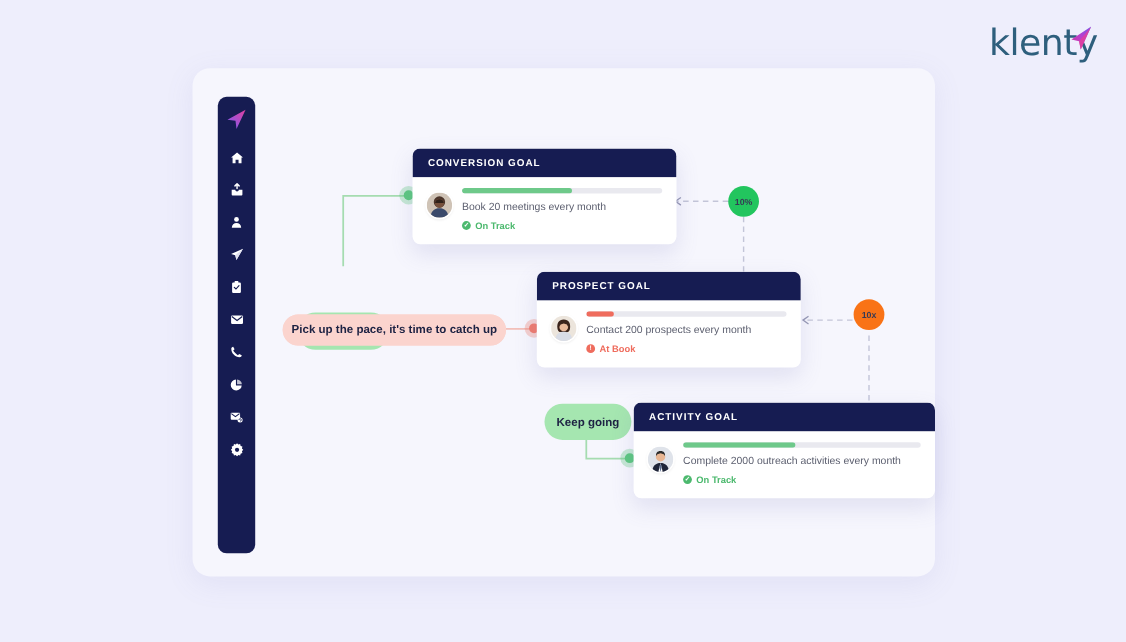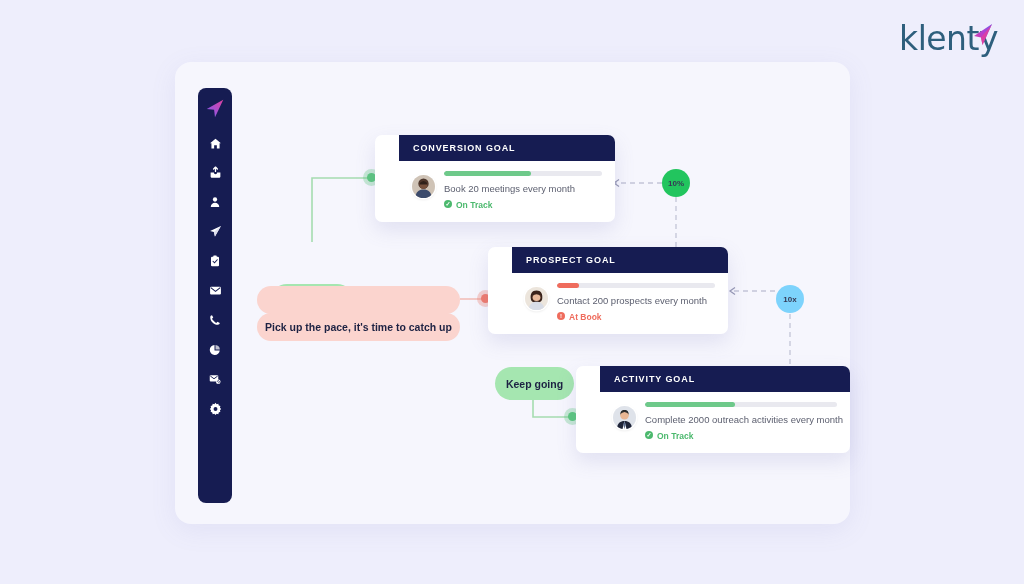--- a/index.html
+++ b/index.html
@@ -77,21 +77,20 @@
   .side-item svg { display: block; }
 
   
   .card {
     position: absolute;
     width: 240px;
     background: #ffffff;
     border-radius: 7px;
     box-shadow: 0 8px 20px rgba(110,110,180,0.16);
     overflow: hidden;
-    padding-left: 24px;
   }
   .card-header {
     background: #161c52;
     color: #ffffff;
     font-size: 9px;
     font-weight: bold;
     letter-spacing: 0.9px;
     padding: 8px 14px;
   }
   .card-body {
@@ -120,21 +119,21 @@
   }
   .progress-fill { height: 100%; border-radius: 3px; }
   .goal-text {
     font-size: 9.5px;
     color: #5d6070;
     margin-bottom: 6px;
     white-space: nowrap;
   }
   .status-row {
     display: flex;
-    align-items: flex-start;
+    align-items: center;
     gap: 4px;
     font-size: 8.5px;
     font-weight: bold;
   }
   .status-dot {
     width: 8px; height: 8px;
     border-radius: 50%;
     display: flex; align-items: center; justify-content: center;
     flex: 0 0 auto;
   }
@@ -318,32 +317,32 @@
 
   <div class="node green" style="left:192px; top:111px;"></div>
   <div class="node red" style="left:306px; top:232px;"></div>
   <div class="node green" style="left:393px; top:350px;"></div>
 
   <div class="bubble" style="left:95px; top:222px; width:84px; height:34px; background:#a5e6b0;">
     <span>Keep going</span>
   </div>
 
   <div class="bubble" style="left:82px; top:224px; width:203px; height:28px; background:#fbd4ce; top:224px;"></div>
-  <div class="bubble" style="left:82px; top:224px; width:203px; height:28px; background:#fbd4ce; border-radius:16px;margin-top:27px;">
+  <div class="bubble" style="left:82px; top:224px; width:203px; height:28px; background:#fbd4ce; border-radius:16px;">
     <span>Pick up the pace, it's time to catch up</span>
   </div>
 
   <div class="bubble" style="left:320px; top:305px; width:79px; height:33px; background:#a5e6b0;">
     <span>Keep going</span>
   </div>
 
   <div class="badge" style="left:487px; top:107px; background:#22c55e;">
     <span>10%</span>
   </div>
-  <div class="badge" style="left:601px; top:223px; background:#7dd3fc;">
+  <div class="badge" style="left:601px; top:210px; background:#f97316;">
     <span>10x</span>
   </div>
 
   <div class="card" style="left:200px; top:73px;">
     <div class="card-header">CONVERSION GOAL</div>
     <div class="card-body">
       <div class="avatar">
         <svg viewBox="0 0 40 40" width="100%" height="100%">
           <rect width="40" height="40" fill="#cfc3b6"></rect>
           <circle cx="20" cy="15" r="9" fill="#4a342a"></circle>

